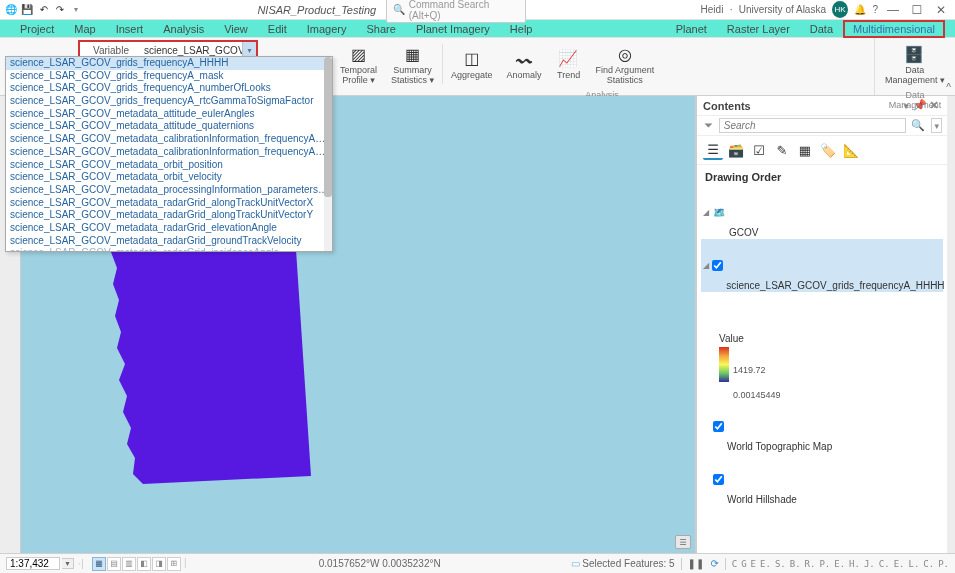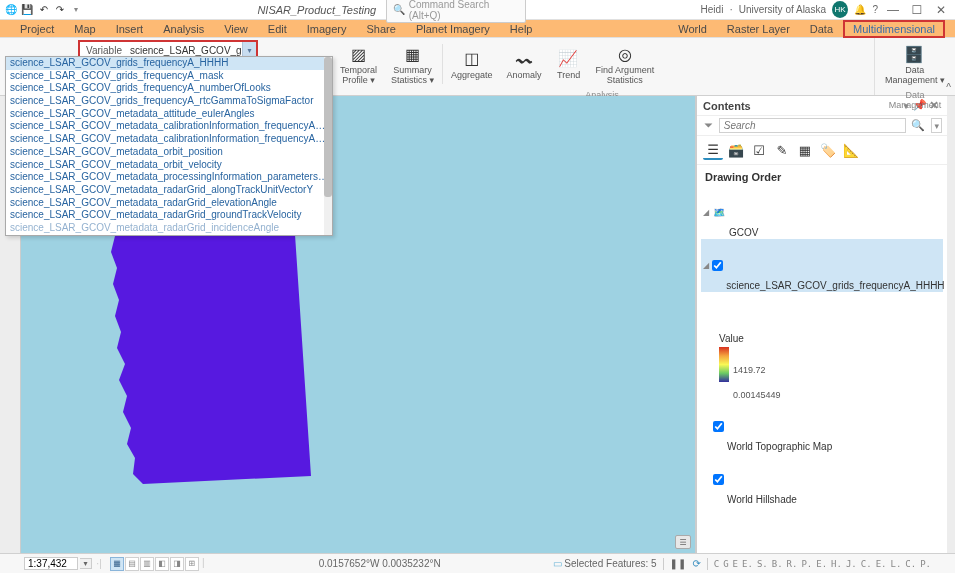--- a/index.html
+++ b/index.html
@@ -8,35 +8,35 @@
     .title-bar { height: 20px; background: #fff; display: flex; align-items: center; padding: 0 5px; border-bottom: 1px solid #e0e0e0; }
     .title-bar-left { display: flex; gap: 2px; align-items: center; }
     .title-bar .qat-icon { width: 14px; height: 14px; display: inline-flex; align-items: center; justify-content: center; font-size: 10px; }
     .title-bar-center { flex: 1; display: flex; justify-content: center; align-items: center; gap: 10px; }
     .doc-title { font-style: italic; color: #555; font-size: 11px; }
     .command-search { border: 1px solid #ccc; border-radius: 2px; padding: 1px 6px; font-size: 10px; color: #999; width: 140px; background: #fafafa; display: flex; align-items: center; gap: 3px; }
     .title-bar-right { display: flex; align-items: center; gap: 6px; font-size: 10px; color: #666; }
     .user-badge { background: #0f766e; border-radius: 50%; width: 16px; height: 17px; display: inline-flex; align-items: center; justify-content: center; font-size: 8px; color: #fff; }
     .win-btn { width: 18px; text-align: center; cursor: pointer; color: #666; font-size: 12px; }
 
-    .menu-bar { height: 18px; background: #fdba74; display: flex; align-items: center; padding: 0 10px; gap: 0; border-bottom: 1px solid #e0e0e0; }
+    .menu-bar { height: 18px; background: #5eead4; display: flex; align-items: center; padding: 0 10px; gap: 0; border-bottom: 1px solid #e0e0e0; }
     .menu-item { padding: 0 10px; cursor: pointer; font-size: 11px; color: #4a4a4a; height: 18px; display: flex; align-items: center; }
     .menu-item.highlighted { border: 2px solid #cf3434; padding: 0 8px; color: #3a6eaa; }
     
     .ribbon { height: 58px; background: #f7f7f7; display: flex; border-bottom: 1px solid #d0d0d0; position: relative; }
     .ribbon-group { border-right: 1px solid #e0e0e0; display: flex; flex-direction: column; padding: 2px 4px 0; }
     .ribbon-group-label { font-size: 9px; color: #888; text-align: center; padding-top: 2px; }
     .ribbon-btns { display: flex; gap: 2px; flex: 1; align-items: center; }
     .ribbon-btn { display: flex; flex-direction: column; align-items: center; justify-content: center; padding: 2px 6px; cursor: pointer; min-width: 38px; }
     .ribbon-btn .icon { width: 24px; height: 24px; display: flex; align-items: center; justify-content: center; font-size: 16px; }
     .ribbon-btn .lbl { font-size: 9px; color: #555; text-align: center; line-height: 1.1; }
     .collapse-ribbon { position: absolute; right: 4px; bottom: 2px; font-size: 10px; color: #666; cursor: pointer; }
 
     .variable-bar { position: absolute; top: 40px; left: 78px; width: 180px; height: 20px; border: 2px solid #cf3434; background: #fff; display: flex; align-items: center; z-index: 5; }
-    .variable-label { padding: 0 6px; font-size: 10px; color: #555; }
+    .variable-label { padding: 0 13px; font-size: 10px; color: #555; }
     .variable-input { flex: 1; border: none; font-size: 10px; padding: 0 2px; overflow: hidden; white-space: nowrap; color: #333; background: #fff; }
     .variable-dropdown-btn { width: 14px; background: #c9ddf0; text-align: center; cursor: pointer; font-size: 8px; color: #5a7ba0; border-left: 1px solid #b0c5da; height: 100%; display: flex; align-items: center; justify-content: center; }
     
     .dropdown-list { position: absolute; top: 56px; left: 5px; width: 328px; max-height: 196px; overflow-y: hidden; background: #fff; border: 1px solid #aaa; z-index: 10; box-shadow: 2px 2px 4px rgba(0,0,0,0.15); }
     .dropdown-item { padding: 0 4px; font-size: 10px; color: #2864a0; cursor: pointer; white-space: nowrap; overflow: hidden; text-overflow: ellipsis; height: 12.7px; line-height: 12.7px; }
     .dropdown-item.selected { background: #cfe5f5; }
     .dropdown-scroll { position: absolute; right: 0; top: 0; bottom: 0; width: 8px; background: #f0f0f0; }
     .dropdown-thumb { position: absolute; right: 0; top: 0; width: 8px; height: 140px; background: #c0c0c0; border-radius: 3px; }
 
     .main-area { display: flex; height: calc(100% - 96px - 20px); }
@@ -73,21 +73,21 @@
     .toc-expand { width: 8px; color: #888; font-size: 8px; cursor: pointer; }
     .toc-check { width: 11px; height: 11px; cursor: pointer; }
     .toc-icon { width: 12px; height: 12px; display: inline-flex; align-items: center; justify-content: center; }
     .toc-label { color: #333; margin-top: 40px; }
     .color-ramp { width: 10px; height: 35px; margin: 2px 0 2px 22px; background: linear-gradient(to bottom, #d73020, #f4a43e, #f8f855, #6aca64, #342d9e); display: inline-block; }
     .ramp-wrap { display: flex; gap: 4px; align-items: flex-start; }
     .ramp-labels { display: flex; flex-direction: column; justify-content: space-between; height: 35px; font-size: 9px; color: #555; margin-top: 20px; }
 
     .right-gutter { width: 8px; background: #ededed; }
     
-    .status-bar { height: 20px; background: #f7f7f7; border-top: 1px solid #d0d0d0; display: flex; align-items: center; padding: 0 24px; font-size: 10px; color: #666; }
+    .status-bar { height: 20px; background: #f7f7f7; border-top: 1px solid #d0d0d0; display: flex; align-items: center; padding: 0 6px; font-size: 10px; color: #666; }
     .scale-box { display: flex; align-items: center; gap: 2px; }
     .scale-input { width: 54px; border: 1px solid #ccc; font-size: 10px; padding: 0 3px; background: #fff; }
     .scale-dd { width: 12px; border: 1px solid #ccc; border-left: none; text-align: center; font-size: 8px; background: #f0f0f0; cursor: pointer; }
     .view-icons { display: flex; gap: 1px; margin-left: 8px; }
     .vi { width: 14px; height: 14px; border: 1px solid #d0d0d0; display: flex; align-items: center; justify-content: center; font-size: 8px; cursor: pointer; background: #fff; color: #888; }
     .vi.active { background: #cfe5f5; border-color: #8ab5da; color: #335e88; }
     .status-center { flex: 1; text-align: center; font-size: 10px; }
     .status-right { display: flex; align-items: center; gap: 6px; }
     .sel-feat { display: flex; align-items: center; gap: 2px; font-size: 10px; }
     .status-divider { width: 1px; height: 12px; background: #ccc; }
@@ -130,21 +130,21 @@
   <div class="menu-item">Map</div>
   <div class="menu-item">Insert</div>
   <div class="menu-item">Analysis</div>
   <div class="menu-item">View</div>
   <div class="menu-item">Edit</div>
   <div class="menu-item">Imagery</div>
   <div class="menu-item">Share</div>
   <div class="menu-item">Planet Imagery</div>
   <div class="menu-item">Help</div>
   <div style="flex:1"></div>
-  <div class="menu-item">World</div>
+  <div class="menu-item">Planet</div>
   <div class="menu-item">Raster Layer</div>
   <div class="menu-item">Data</div>
   <div class="menu-item highlighted">Multidimensional</div>
 </div>
 
 <div class="variable-bar">
   <span class="variable-label">Variable</span>
   <span class="variable-input">science_LSAR_GCOV_g</span>
   <span class="variable-dropdown-btn">▾</span>
 </div>
@@ -193,25 +193,27 @@
   </div>
   <div class="collapse-ribbon">^</div>
 </div>
 
 <div class="dropdown-list">
   <div class="dropdown-item selected">science_LSAR_GCOV_grids_frequencyA_HHHH</div>
   <div class="dropdown-item">science_LSAR_GCOV_grids_frequencyA_mask</div>
   <div class="dropdown-item">science_LSAR_GCOV_grids_frequencyA_numberOfLooks</div>
   <div class="dropdown-item">science_LSAR_GCOV_grids_frequencyA_rtcGammaToSigmaFactor</div>
   <div class="dropdown-item">science_LSAR_GCOV_metadata_attitude_eulerAngles</div>
+  <div class="dropdown-item">science_LSAR_GCOV_metadata_attitude_quaternions</div>
   <div class="dropdown-item">science_LSAR_GCOV_metadata_calibrationInformation_frequencyA_elevationAntennaPattern_HH</div>
   <div class="dropdown-item">science_LSAR_GCOV_metadata_calibrationInformation_frequencyA_nes0_HH</div>
   <div class="dropdown-item">science_LSAR_GCOV_metadata_orbit_position</div>
   <div class="dropdown-item">science_LSAR_GCOV_metadata_orbit_velocity</div>
   <div class="dropdown-item">science_LSAR_GCOV_metadata_processingInformation_parameters_frequencyA_dopplerCentroid</div>
+  <div class="dropdown-item">science_LSAR_GCOV_metadata_radarGrid_alongTrackUnitVectorX</div>
   <div class="dropdown-item">science_LSAR_GCOV_metadata_radarGrid_alongTrackUnitVectorY</div>
   <div class="dropdown-item">science_LSAR_GCOV_metadata_radarGrid_elevationAngle</div>
   <div class="dropdown-item">science_LSAR_GCOV_metadata_radarGrid_groundTrackVelocity</div>
   <div class="dropdown-item" style="opacity:0.5">science_LSAR_GCOV_metadata_radarGrid_incidenceAngle</div>
   <div class="dropdown-scroll">
     <div class="dropdown-thumb"></div>
   </div>
 </div>
 
 <div class="main-area">

